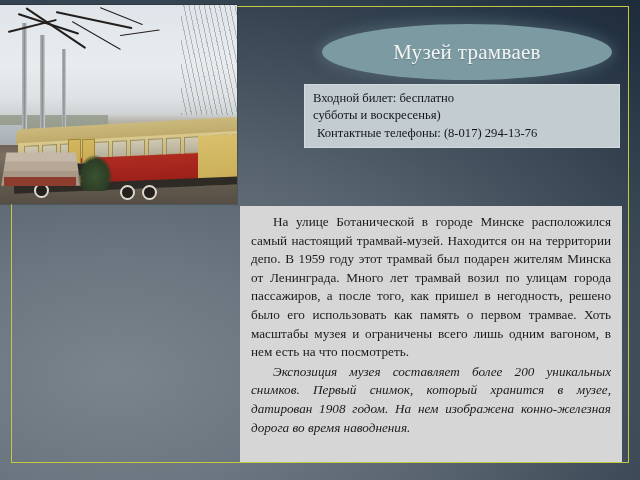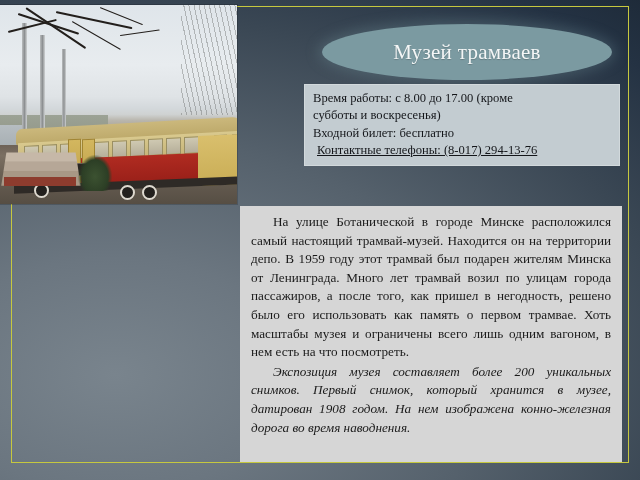--- a/index.html
+++ b/index.html
@@ -182,21 +182,21 @@
     padding: 6px 8px 6px 9px;
     box-sizing: border-box;
     background: #c3ccd1;
     color: #14161a;
     font-size: 12.6px;
     line-height: 1.38;
     z-index: 7;
     box-shadow: 0 0 0 1px rgba(255,255,255,0.25) inset;
   }
   .info-box div { white-space: nowrap; }
-  .info-box div.indent { text-indent: 4px; text-decoration: underline; }
+  .info-box div.indent { text-indent: 4px; }
 
   
   .body-box {
     position: absolute;
     left: 240px;
     top: 206px;
     width: 382px;
     height: 256px;
     box-sizing: border-box;
     background: #d6d6d6;
@@ -272,23 +272,22 @@
       <div class="ph-steps-red"></div>
       <div class="ph-bush"></div>
     </div>
   </div>
 
   <div class="title-ellipse">
     <span class="title-text">Музей трамваев</span>
   </div>
 
   <div class="info-box">
-    <div>Время работы: с 8.00 до 17.00 (кроме</div>
+    <div>Входной билет: бесплатно</div>
     <div>субботы и воскресенья)</div>
-    <div>Входной билет: бесплатно</div>
     <div class="indent">Контактные телефоны: (8-017) 294-13-76</div>
   </div>
 
   <div class="body-box">
     <p>На улице Ботанической в городе Минске расположился самый настоящий трамвай-музей. Находится он на территории депо. В 1959 году этот трамвай был подарен жителям Минска от Ленинграда. Много лет трамвай возил по улицам города пассажиров, а после того, как пришел в негодность, решено было его использовать как память о первом трамвае. Хоть масштабы музея и ограничены всего лишь одним вагоном, в нем есть на что посмотреть.</p>
     <p>Экспозиция музея составляет более 200 уникальных снимков. Первый снимок, который хранится в музее, датирован 1908 годом. На нем изображена конно-железная дорога во время наводнения.</p>
   </div>
 
 </div>
 

